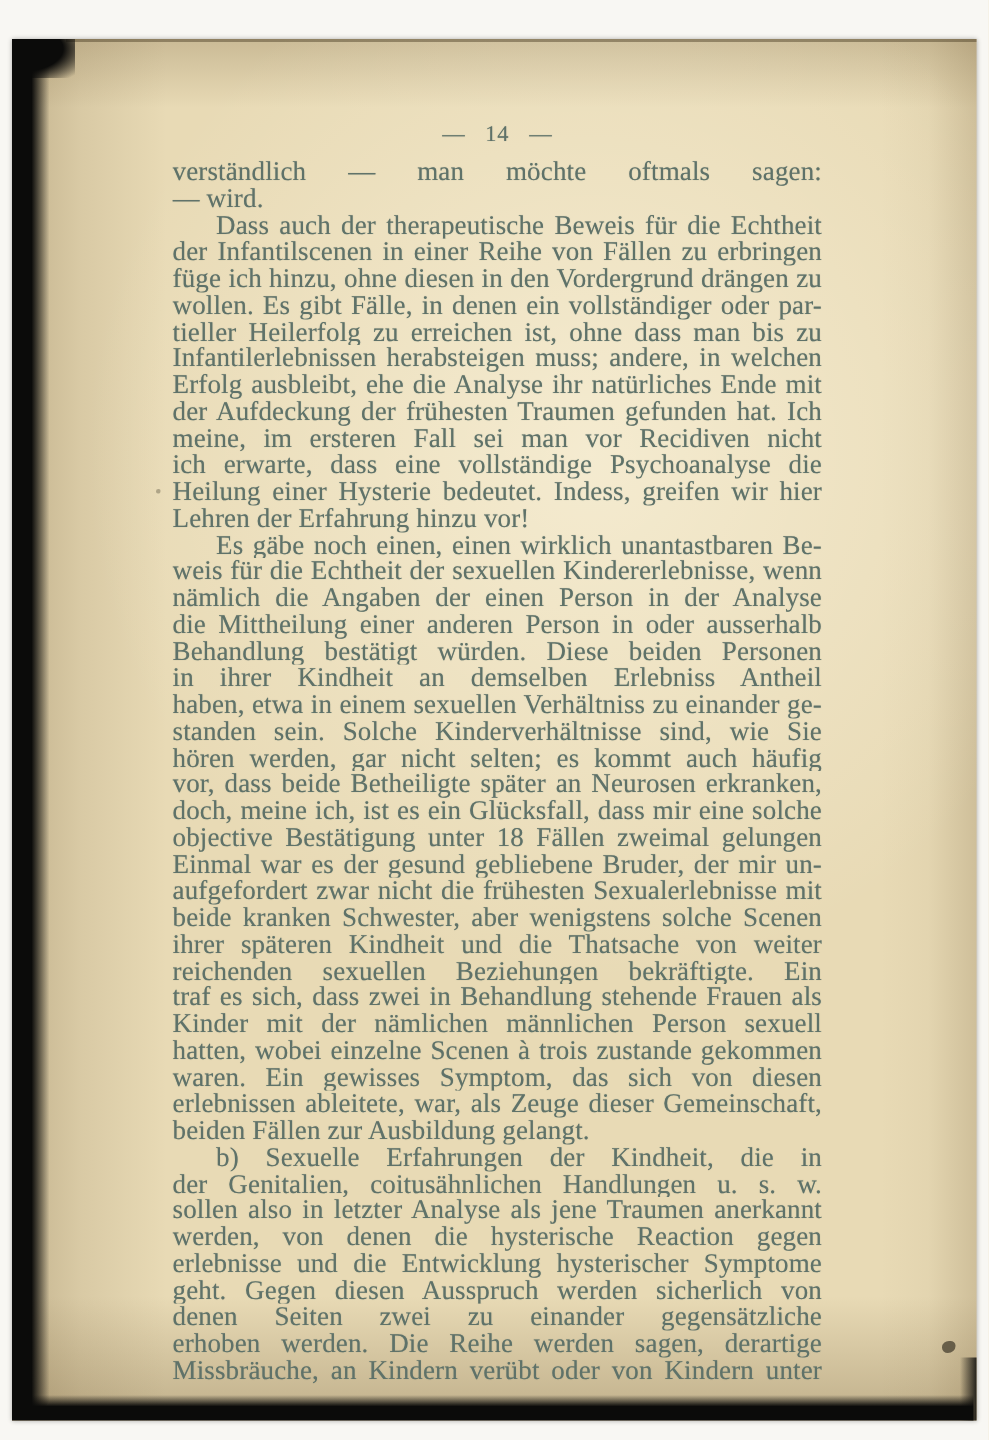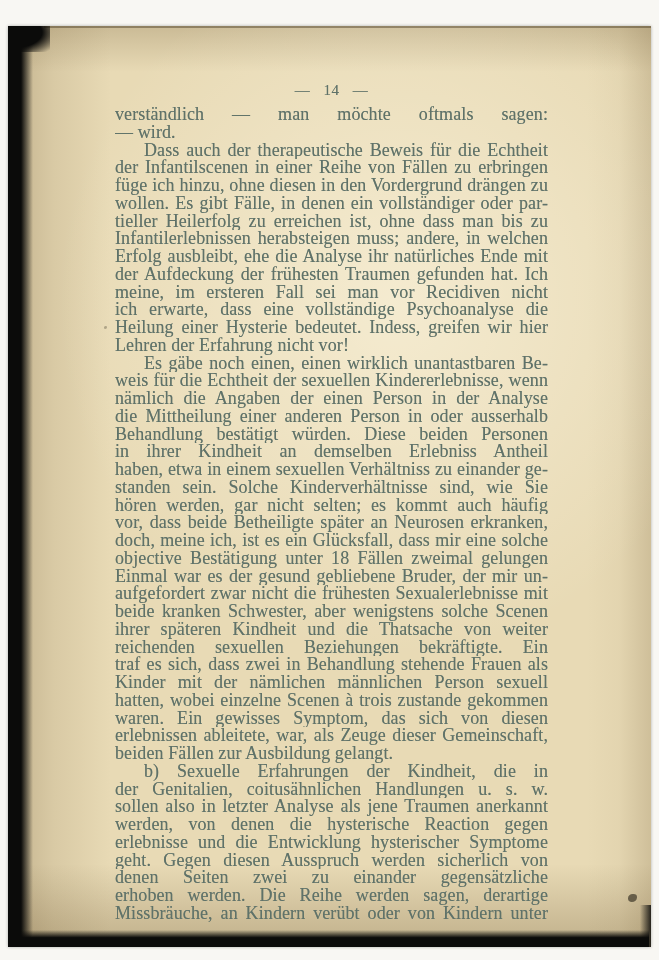--- a/index.html
+++ b/index.html
@@ -108,21 +108,21 @@
           <div class="line">der Infantilscenen in einer Reihe von Fällen zu erbringen ist,</div>
           <div class="line">füge ich hinzu, ohne diesen in den Vordergrund drängen zu</div>
           <div class="line">wollen. Es gibt Fälle, in denen ein vollständiger oder par-</div>
           <div class="line">tieller Heilerfolg zu erreichen ist, ohne dass man bis zu den</div>
           <div class="line">Infantilerlebnissen herabsteigen muss; andere, in welchen jeder</div>
           <div class="line">Erfolg ausbleibt, ehe die Analyse ihr natürliches Ende mit</div>
           <div class="line">der Aufdeckung der frühesten Traumen gefunden hat. Ich</div>
           <div class="line">meine, im ersteren Fall sei man vor Recidiven nicht gesichert;</div>
           <div class="line">ich erwarte, dass eine vollständige Psychoanalyse die radicale</div>
           <div class="line">Heilung einer Hysterie bedeutet. Indess, greifen wir hier den</div>
-          <div class="line endline">Lehren der Erfahrung nicht vor!</div>
+          <div class="line endline">Lehren der Erfahrung hinzu vor!</div>
         </div>
         <div class="para">
           <div class="line indent">Es gäbe noch einen, einen wirklich unantastbaren Be-</div>
           <div class="line">weis für die Echtheit der sexuellen Kindererlebnisse, wenn</div>
           <div class="line">nämlich die Angaben der einen Person in der Analyse durch</div>
           <div class="line">die Mittheilung einer anderen Person in oder ausserhalb einer</div>
           <div class="line">Behandlung bestätigt würden. Diese beiden Personen müssten</div>
           <div class="line">in ihrer Kindheit an demselben Erlebniss Antheil genommen</div>
           <div class="line">haben, etwa in einem sexuellen Verhältniss zu einander ge-</div>
           <div class="line">standen sein. Solche Kinderverhältnisse sind, wie Sie gleich</div>

